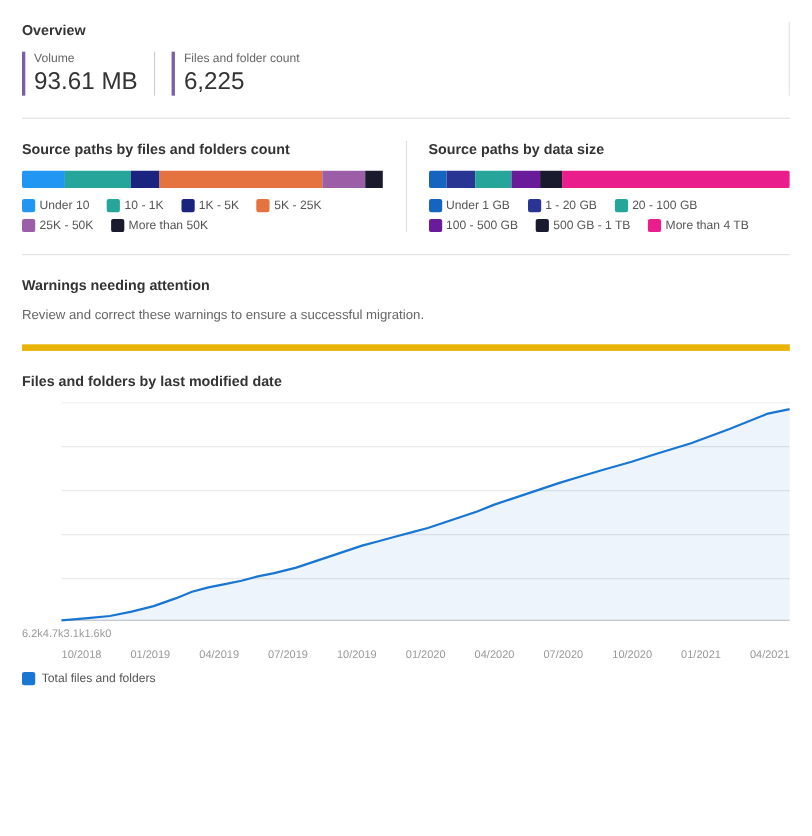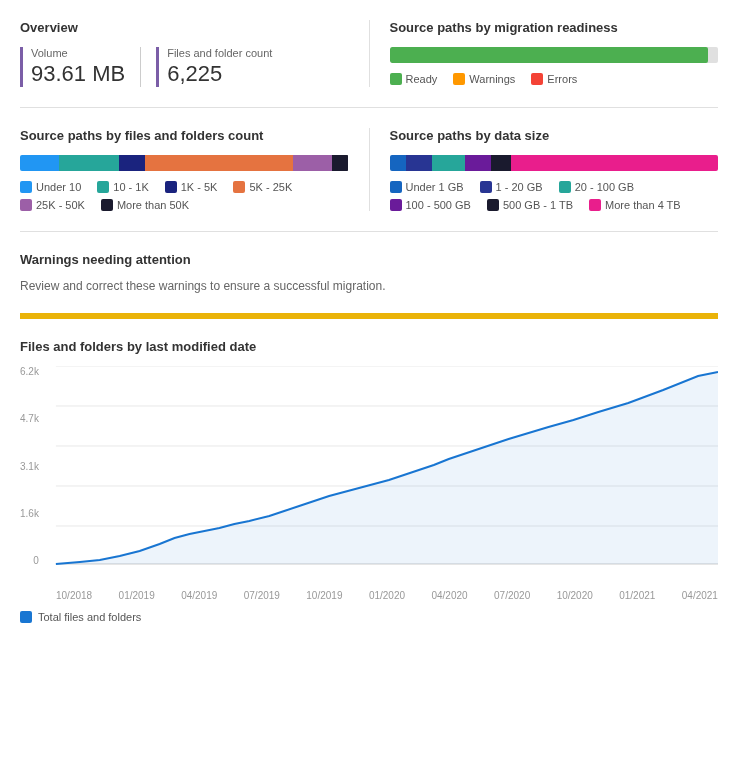--- a/index.html
+++ b/index.html
@@ -146,24 +146,24 @@
       height: 220px;
       margin-top: 10px;
     }
     .chart-svg {
       width: 100%;
       height: 200px;
     }
     .chart-y-labels {
       position: absolute;
       left: 0;
-      top: 0;
+      top: 16px;
       height: 200px;
       display: flex;
-      flex-direction: column;
+      flex-direction: row;
       justify-content: space-between;
       align-items: flex-end;
       padding-right: 5px;
       font-size: 10px;
       color: #999;
     }
     .chart-x-labels {
       display: flex;
       justify-content: space-between;
       font-size: 10px;
@@ -195,40 +195,20 @@
           <div class="metric-value">93.61 MB</div>
         </div>
         <div class="metric-divider"></div>
         <div class="metric-block">
           <div class="metric-label">Files and folder count</div>
           <div class="metric-value">6,225</div>
         </div>
       </div>
     </div>
 
-    <div class="readiness-section">
-      <div class="section-title">Source paths by migration readiness</div>
-      <div class="readiness-bar-container">
-        <div class="readiness-bar-fill" style="width: 97%;"></div>
-      </div>
-      <div class="legend-row" id="readiness-legend">
-          <div class="legend-item">
-            <div class="legend-color" style="background:#4caf50;"></div>
-            <span>Ready</span>
-          </div>
-          <div class="legend-item">
-            <div class="legend-color" style="background:#ff9800;"></div>
-            <span>Warnings</span>
-          </div>
-          <div class="legend-item">
-            <div class="legend-color" style="background:#f44336;"></div>
-            <span>Errors</span>
-          </div>
-        </div>
-    </div>
   </div>
 
   <div class="middle-row">
 
     <div class="files-folders-section">
       <div class="section-title">Source paths by files and folders count</div>
       <div class="stacked-bar" id="files-folders-bar">
           <div class="stacked-segment" style="width: 12%; background: rgb(33, 150, 243);"></div>
           <div class="stacked-segment" style="width: 18%; background: rgb(38, 166, 154);"></div>
           <div class="stacked-segment" style="width: 8%; background: rgb(26, 35, 126);"></div>

